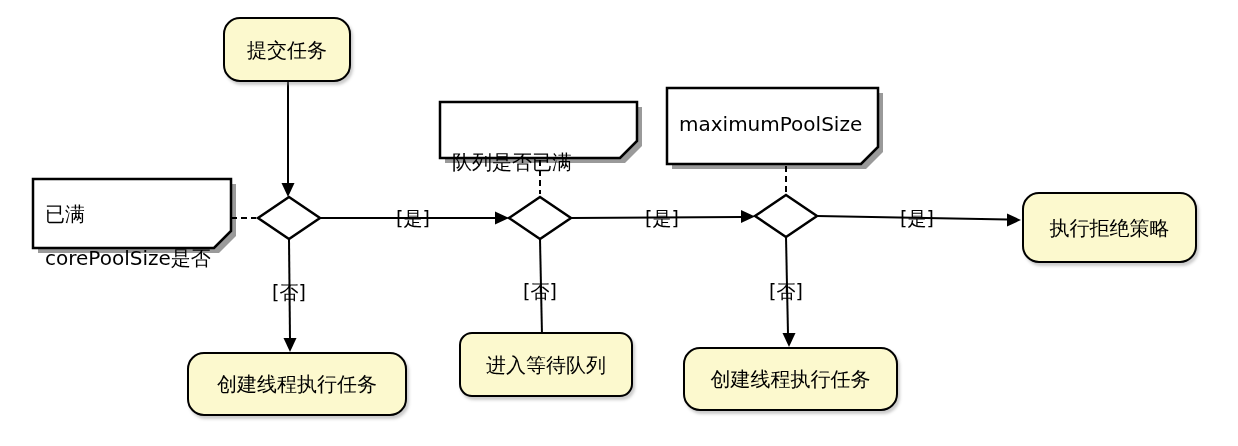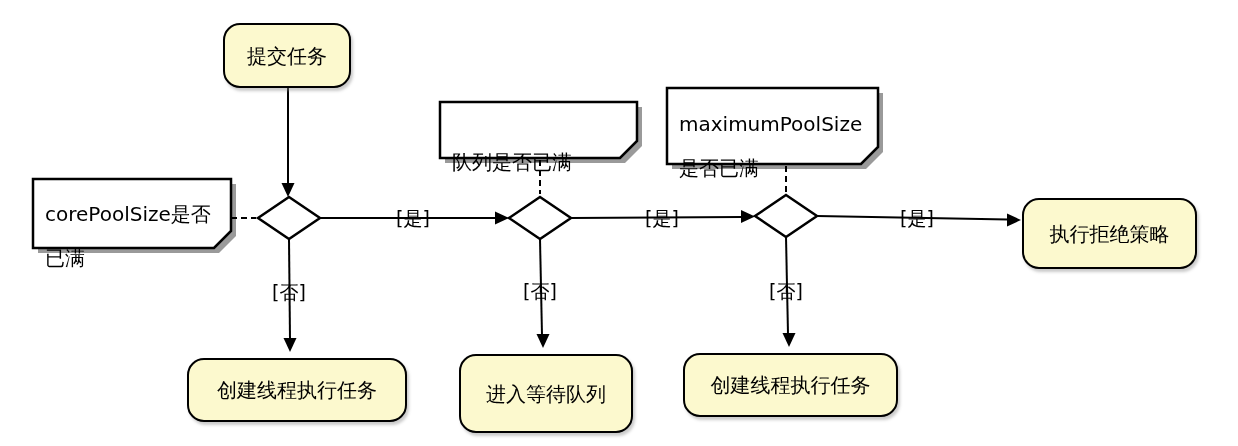--- a/index.html
+++ b/index.html
@@ -27,21 +27,20 @@
     background: #FCF9CE;
     border: 2.5px solid #000;
     border-radius: 17px;
     display: flex;
     align-items: center;
     justify-content: center;
     font-size: 20px;
     line-height: 1.1;
     white-space: nowrap;
     box-shadow: 2px 3px 3px rgba(140,140,140,0.45);
-    margin-top: 6px;
   }
   .note-text {
     position: absolute;
     font-size: 20px;
     line-height: 27px;
     text-align: left;
     white-space: nowrap;
   }
   .note-text span { display: block; margin-top: 17px; }
   .edge-label {
@@ -109,40 +108,39 @@
   </div>
 
   <div class="activity" style="left:1022px; top:192px; width:175px; height:71px;">
     <span>执行拒绝策略</span>
   </div>
 
   <div class="activity" style="left:187px; top:352px; width:220px; height:64px;">
     <span>创建线程执行任务</span>
   </div>
 
-  <div class="activity" style="left:459px; top:348px; width:174px; height:79px;">
+  <div class="activity" style="left:459px; top:332px; width:174px; height:65px;border-radius:13px;">
     <span>进入等待队列</span>
   </div>
 
   <div class="activity" style="left:683px; top:347px; width:215px; height:64px;">
     <span>创建线程执行任务</span>
   </div>
 
   <div class="note-text" style="left:45px; top:184px;">
+    <span>已满</span>
     <span>corePoolSize是否</span>
-    <span>已满</span>
   </div>
 
   <div class="note-text" style="left:452px; top:132px;">
     <span>队列是否已满</span>
   </div>
 
   <div class="note-text" style="left:679px; top:94px;">
     <span>maximumPoolSize</span>
-    <span>是否已满</span>
   </div>
 
   <div class="edge-label" style="left:413px; top:218px;">[是]</div>
   <div class="edge-label" style="left:662px; top:218px;">[是]</div>
   <div class="edge-label" style="left:917px; top:218px;">[是]</div>
   <div class="edge-label" style="left:289px; top:292px;">[否]</div>
   <div class="edge-label" style="left:540px; top:291px;">[否]</div>
   <div class="edge-label" style="left:786px; top:291px;">[否]</div>
 
 </div>

